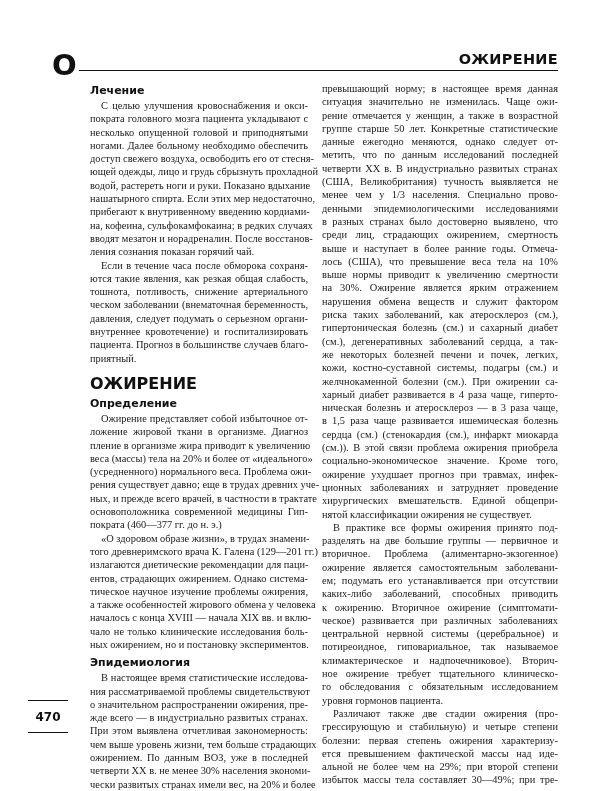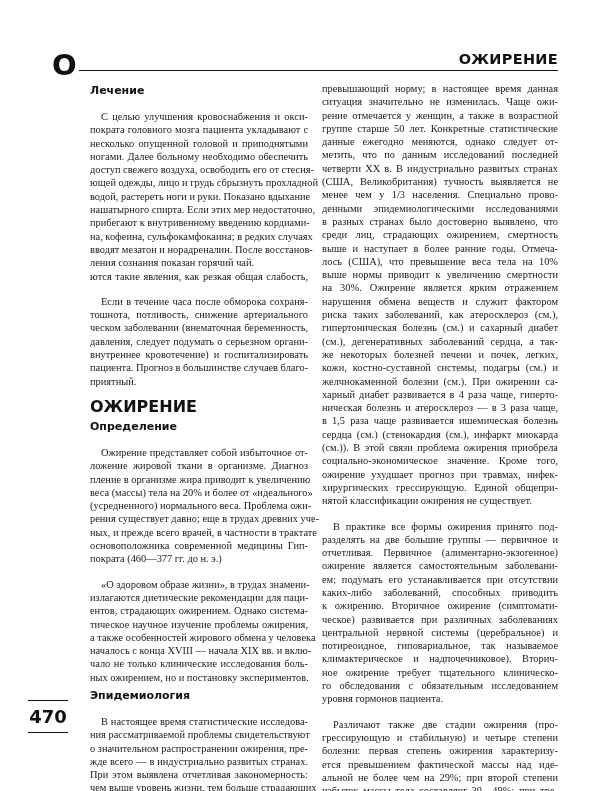--- a/index.html
+++ b/index.html
@@ -21,35 +21,35 @@
     font-weight: bold; font-size: 14.5px; line-height: 18px; letter-spacing: 0.3px; color: #111;
   }
   .col { position: absolute; top: 82px; }
   .col-left { left: 90px; width: 218px; }
   .col-right { left: 322px; width: 236px; }
   .line {
     display: block; font-size: 10.4px; line-height: 13.3px; height: 13.3px;
     text-align: justify; text-align-last: justify; white-space: nowrap; overflow: visible;
   }
   .line.last { text-align-last: left; }
-  .line.indent { padding-left: 11px; margin-top: 12px; }
+  .line.indent { padding-left: 11px; }
   .line .it { }
   .h-sub {
     font-family: "DejaVu Sans", sans-serif; font-weight: bold; font-size: 11px;
     line-height: 15px; height: 15px; margin: 1px 0 1px 0; color: #111;
   }
   .h-main {
     font-family: "DejaVu Sans", sans-serif; font-weight: bold; font-size: 16px;
     line-height: 18px; height: 18px; margin: 10px 0 3px 0; color: #111;
   }
   .gap { height: 3px; }
   .pagenum-wrap { position: absolute; left: 28px; top: 700px; width: 40px; }
   .pagenum-rule { height: 0; border-top: 1.2px solid #111; width: 40px; }
   .pagenum {
-    font-family: "DejaVu Sans", sans-serif; font-weight: bold; font-size: 18px;
+    font-family: "DejaVu Sans", sans-serif; font-weight: bold; font-size: 12px;
     line-height: 18px; text-align: center; margin: 7px 0 6px 0; color: #111;
   }
 </style>
 </head>
 <body>
 
 <div class="page">
 
   <div class="header-letter">О</div>
   <div class="header-rule"></div>
@@ -65,22 +65,22 @@
         <span class="line">доступ свежего воздуха, освободить его от стесня-</span>
         <span class="line">ющей одежды, лицо и грудь сбрызнуть прохладной</span>
         <span class="line">водой, растереть ноги и руки. Показано вдыхание</span>
         <span class="line">нашатырного спирта. Если этих мер недостаточно,</span>
         <span class="line">прибегают к внутривенному введению кордиами-</span>
         <span class="line">на, кофеина, сульфокамфокаина; в редких случаях</span>
         <span class="line">вводят мезатон и норадреналин. После восстанов-</span>
         <span class="line last">ления сознания показан горячий чай.</span>
       </div>
     <div>
+        <span class="line indent">Если в течение часа после обморока сохраня-</span>
         <span class="line">ются такие явления, как резкая общая слабость,</span>
-        <span class="line indent">Если в течение часа после обморока сохраня-</span>
         <span class="line">тошнота, потливость, снижение артериального</span>
         <span class="line">ческом заболевании (внематочная беременность,</span>
         <span class="line">давления, следует подумать о серьезном органи-</span>
         <span class="line">внутреннее кровотечение) и госпитализировать</span>
         <span class="line">пациента. Прогноз в большинстве случаев благо-</span>
         <span class="line last">приятный.</span>
       </div>
 
     <div class="h-main">ОЖИРЕНИЕ</div>
 
@@ -91,20 +91,21 @@
         <span class="line">пление в организме жира приводит к увеличению</span>
         <span class="line">веса (массы) тела на 20% и более от «идеального»</span>
         <span class="line">(усредненного) нормального веса. Проблема ожи-</span>
         <span class="line">рения существует давно; еще в трудах древних уче-</span>
         <span class="line">ных, и прежде всего врачей, в частности в трактате</span>
         <span class="line">основоположника современной медицины Гип-</span>
         <span class="line last">пократа (460—377 гг. до н. э.)</span>
       </div>
     <div>
         <span class="line indent">«О здоровом образе жизни», в трудах знамени-</span>
+        <span class="line">того древнеримского врача К. Галена (129—201 гг.)</span>
         <span class="line">излагаются диетические рекомендации для паци-</span>
         <span class="line">ентов, страдающих ожирением. Однако система-</span>
         <span class="line">тическое научное изучение проблемы ожирения,</span>
         <span class="line">а также особенностей жирового обмена у человека</span>
         <span class="line">началось с конца XVIII — начала XIX вв. и вклю-</span>
         <span class="line">чало не только клинические исследования боль-</span>
         <span class="line last">ных ожирением, но и постановку экспериментов.</span>
       </div>
 
     <div class="gap"></div>
@@ -147,27 +148,28 @@
         <span class="line"><span>же некоторых болезней печени и почек, легких,</span></span>
         <span class="line"><span>кожи, костно-суставной системы, </span><span class="it">подагры</span><span> (</span><span class="it">см.</span><span>) и</span></span>
         <span class="line"><span class="it">желчнокаменной болезни</span><span> (</span><span class="it">см.</span><span>). При ожирении са-</span></span>
         <span class="line"><span>харный диабет развивается в 4 раза чаще, гиперто-</span></span>
         <span class="line"><span>ническая болезнь и атеросклероз — в 3 раза чаще,</span></span>
         <span class="line"><span>в 1,5 раза чаще развивается </span><span class="it">ишемическая болезнь</span></span>
         <span class="line"><span class="it">сердца</span><span> (</span><span class="it">см.</span><span>) (</span><span class="it">стенокардия</span><span> (</span><span class="it">см.</span><span>), </span><span class="it">инфаркт миокарда</span></span>
         <span class="line"><span>(</span><span class="it">см.</span><span>)). В этой связи проблема ожирения приобрела</span></span>
         <span class="line"><span>социально-экономическое значение. Кроме того,</span></span>
         <span class="line"><span>ожирение ухудшает прогноз при травмах, инфек-</span></span>
-        <span class="line"><span>хирургических грессирующую. Единой общепри-</span></span>
+        <span class="line"><span>ционных заболеваниях и затрудняет проведение</span></span>
+        <span class="line"><span>хирургических вмешательств. Единой общепри-</span></span>
         <span class="line last"><span>нятой классификации ожирения не существует.</span></span>
       </div>
     <div>
         <span class="line indent">В практике все формы ожирения принято под-</span>
         <span class="line">разделять на две большие группы — первичное и</span>
-        <span class="line">отчетливая. Первичное (алиментарно-экзогенное)</span>
+        <span class="line">вторичное. Проблема (алиментарно-экзогенное)</span>
         <span class="line">ожирение является самостоятельным заболевани-</span>
         <span class="line">ем; подумать его устанавливается при отсутствии</span>
         <span class="line">каких-либо заболеваний, способных приводить</span>
         <span class="line">к ожирению. Вторичное ожирение (симптомати-</span>
         <span class="line">ческое) развивается при различных заболеваниях</span>
         <span class="line">центральной нервной системы (церебральное) и</span>
         <span class="line">потиреоидное, гиповариальное, так называемое</span>
         <span class="line">климактерическое и надпочечниковое). Вторич-</span>
         <span class="line">ное ожирение требует тщательного клиническо-</span>
         <span class="line">го обследования с обязательным исследованием</span>

